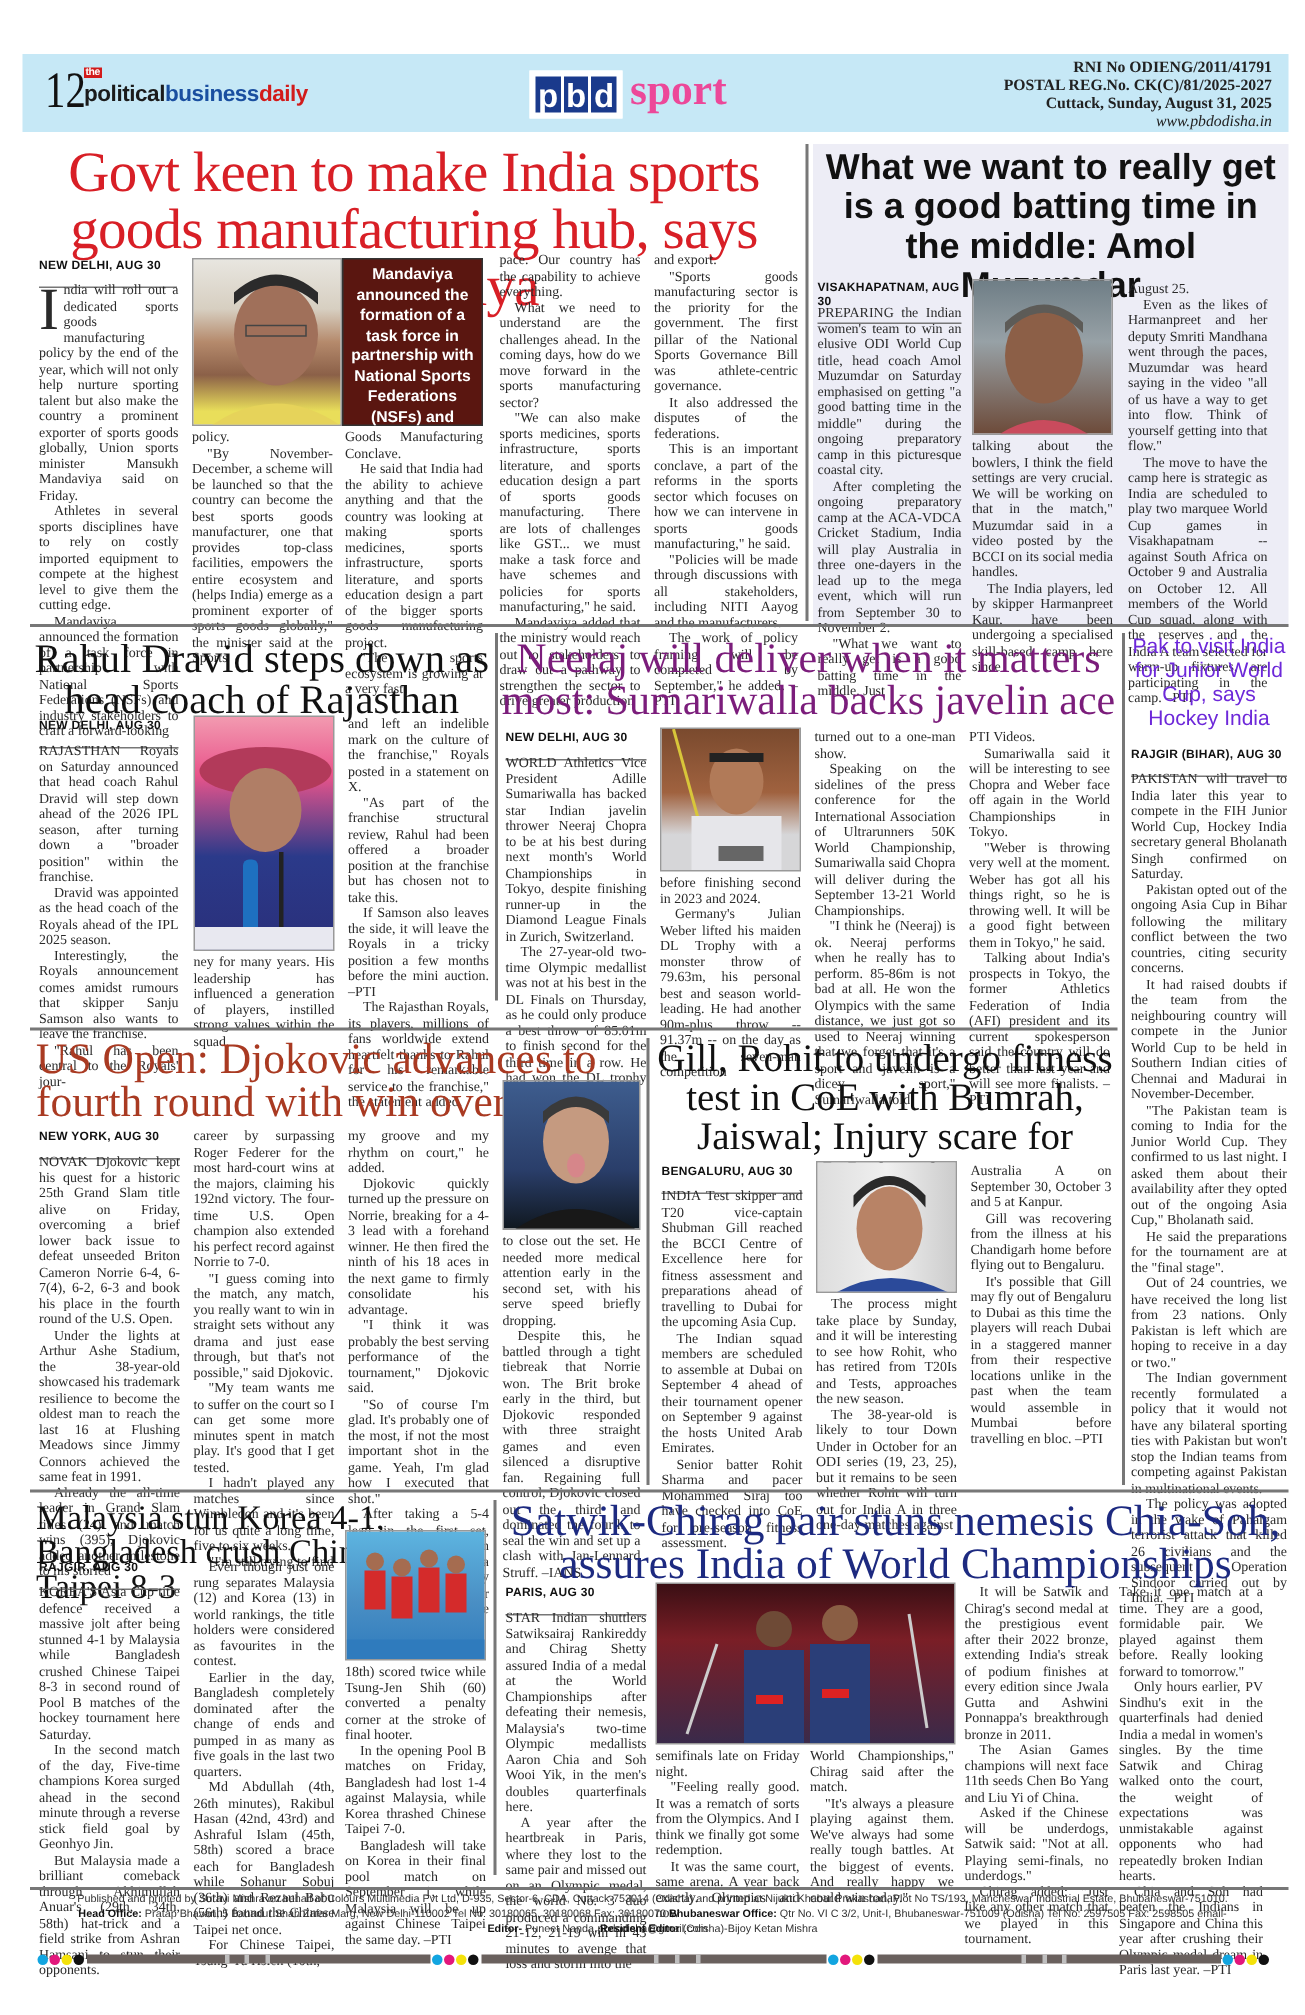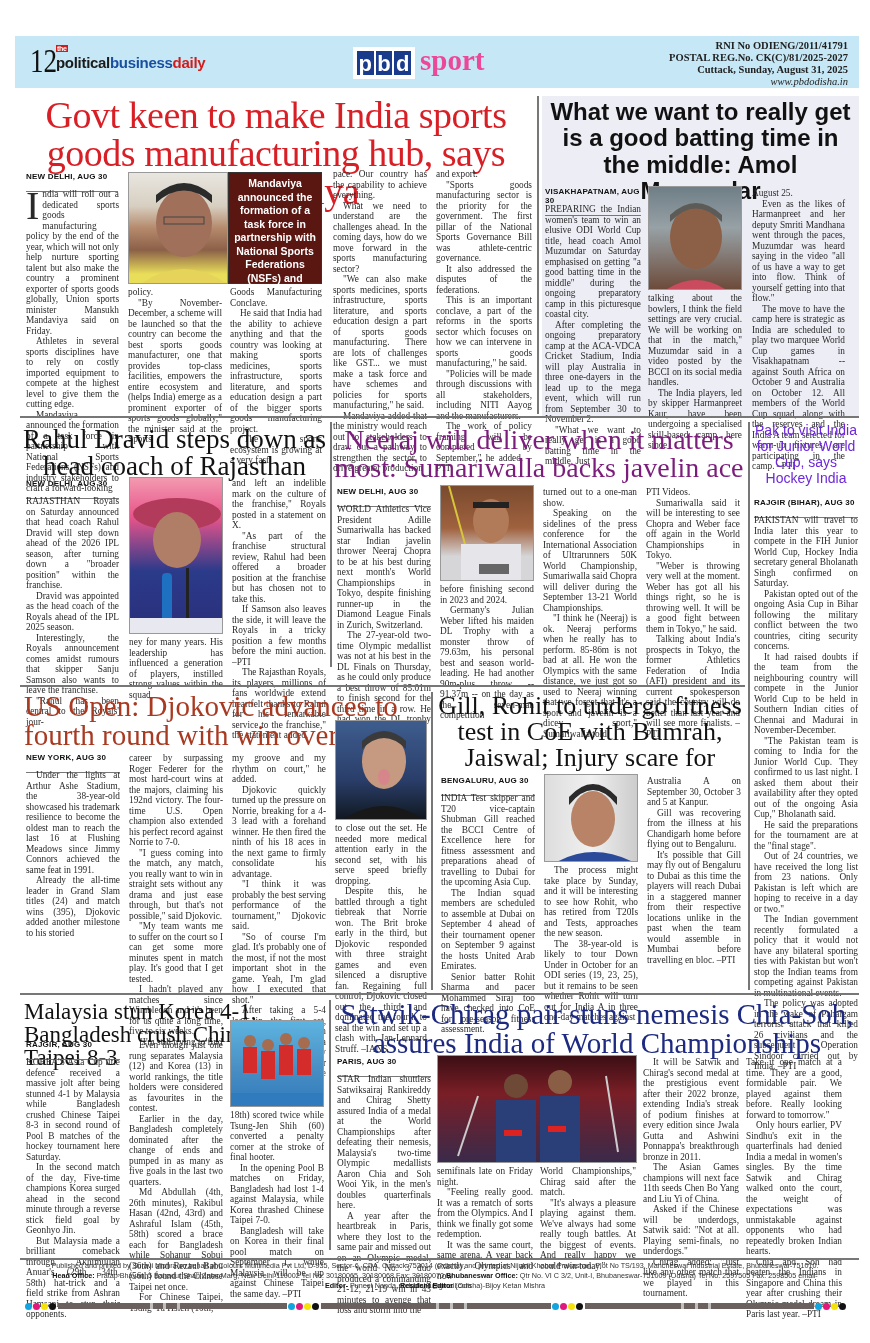--- a/index.html
+++ b/index.html
@@ -202,20 +202,21 @@
   <p>Out of 24 countries, we have received the long list from 23 nations. Only Pakistan is left which are hoping to receive in a day or two."</p>
   <p>The Indian government recently formulated a policy that it would not have any bilateral sporting ties with Pakistan but won't stop the Indian teams from competing against Pakistan in multinational events.</p>
   <p>The policy was adopted in the wake of Pahalgam terrorist attack that killed 26 civilians and the subsequent Operation Sindoor carried out by India. –PTI</p>
 </div>
 
 <div class="abs rule" style="left:20px;top:685px;width:725px;"></div>
 
 <div class="abs headline hl-brown" style="left:24px;top:692px;width:404px;text-align:left;">US Open: Djokovic advances to fourth round with win over Norrie</div>
 <div class="abs dateline" style="left:26px;top:753px;width:94px;">NEW YORK, AUG 30</div>
 <div class="abs col" style="left:26px;top:770px;width:94px;">
+  <p class="first">NOVAK Djokovic kept his quest for a historic 25th Grand Slam title alive on Friday, overcoming a brief lower back issue to defeat unseeded Briton Cameron Norrie 6-4, 6-7(4), 6-2, 6-3 and book his place in the fourth round of the U.S. Open.</p>
   <p>Under the lights at Arthur Ashe Stadium, the 38-year-old showcased his trademark resilience to become the oldest man to reach the last 16 at Flushing Meadows since Jimmy Connors achieved the same feat in 1991.</p>
   <p>Already the all-time leader in Grand Slam titles (24) and match wins (395), Djokovic added another milestone to his storied</p>
 </div>
 <div class="abs col" style="left:129px;top:753px;width:94px;">
   <p class="first">career by surpassing Roger Federer for the most hard-court wins at the majors, claiming his 192nd victory. The four-time U.S. Open champion also extended his perfect record against Norrie to 7-0.</p>
   <p>"I guess coming into the match, any match, you really want to win in straight sets without any drama and just ease through, but that's not possible," said Djokovic.</p>
   <p>"My team wants me to suffer on the court so I can get some more minutes spent in match play. It's good that I get tested.</p>
   <p>I hadn't played any matches since Wimbledon and it's been for us quite a long time, five to six weeks.</p>
   <p>"I'm still trying to find</p>
 </div>

